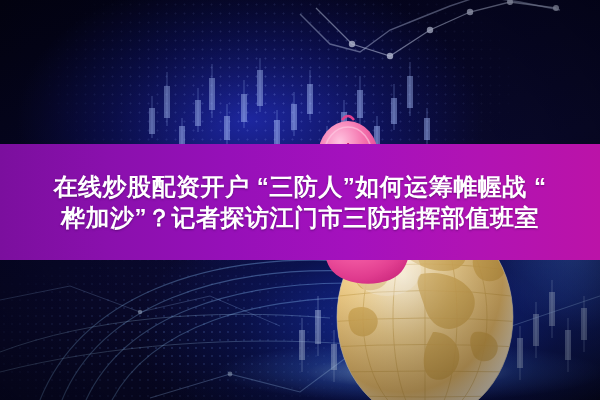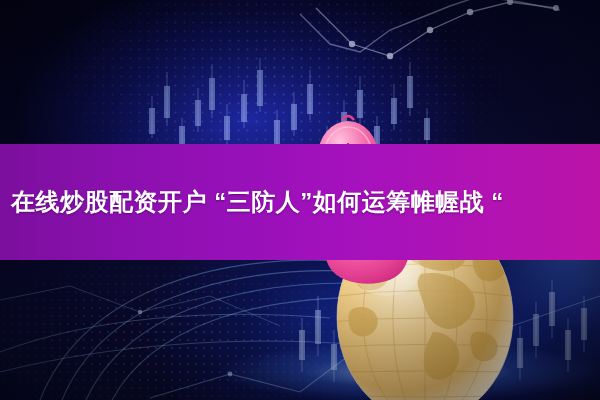--- a/index.html
+++ b/index.html
@@ -64,24 +64,24 @@
     position: absolute;
     left: 0;
     top: 144px;
     width: 600px;
     height: 116px;
     background: linear-gradient(90deg,
         #7b0f9e 0%, #8a10ad 18%, #9610b8 38%,
         #a411bd 58%, #b013b4 78%, #bb13a8 100%);
     display: flex;
     flex-direction: column;
-    align-items: flex-start;
+    align-items: center;
     justify-content: center;
     box-sizing: border-box;
-    padding: 0 11px;
+    padding: 0 4px;
   }
   .headline-line {
     color: #ffffff;
     font-size: 24px;
     font-weight: bold;
     line-height: 1.30;
     letter-spacing: 0.5px;
     white-space: nowrap;
     text-align: center;
     text-shadow: 0 1px 2px rgba(60,0,80,0.55);
@@ -280,15 +280,16 @@
     <ellipse cx="52" cy="48" rx="30" ry="35" fill="url(#gCoin)"></ellipse>
     <ellipse cx="52" cy="48" rx="24" ry="29" fill="none" stroke="#ffd2e8" stroke-width="1.6" opacity="0.55"></ellipse>
     <text x="52" y="62" font-family="'Liberation Sans',sans-serif" font-size="36" font-weight="bold" fill="#c81f74" text-anchor="middle">$</text>
     <path d="M46 12 Q52 4 58 12" fill="none" stroke="#e0418f" stroke-width="2.4"></path>
   </svg>
 
   <div class="layer bg-vignette"></div>
 
   <div id="headline-band">
     <div class="headline-line">在线炒股配资开户 “三防人”如何运筹帷幄战 “</div>
+    <div class="headline-line">桦加沙”？记者探访江门市三防指挥部值班室</div>
   </div>
 
 </div>
 
 </body></html>

